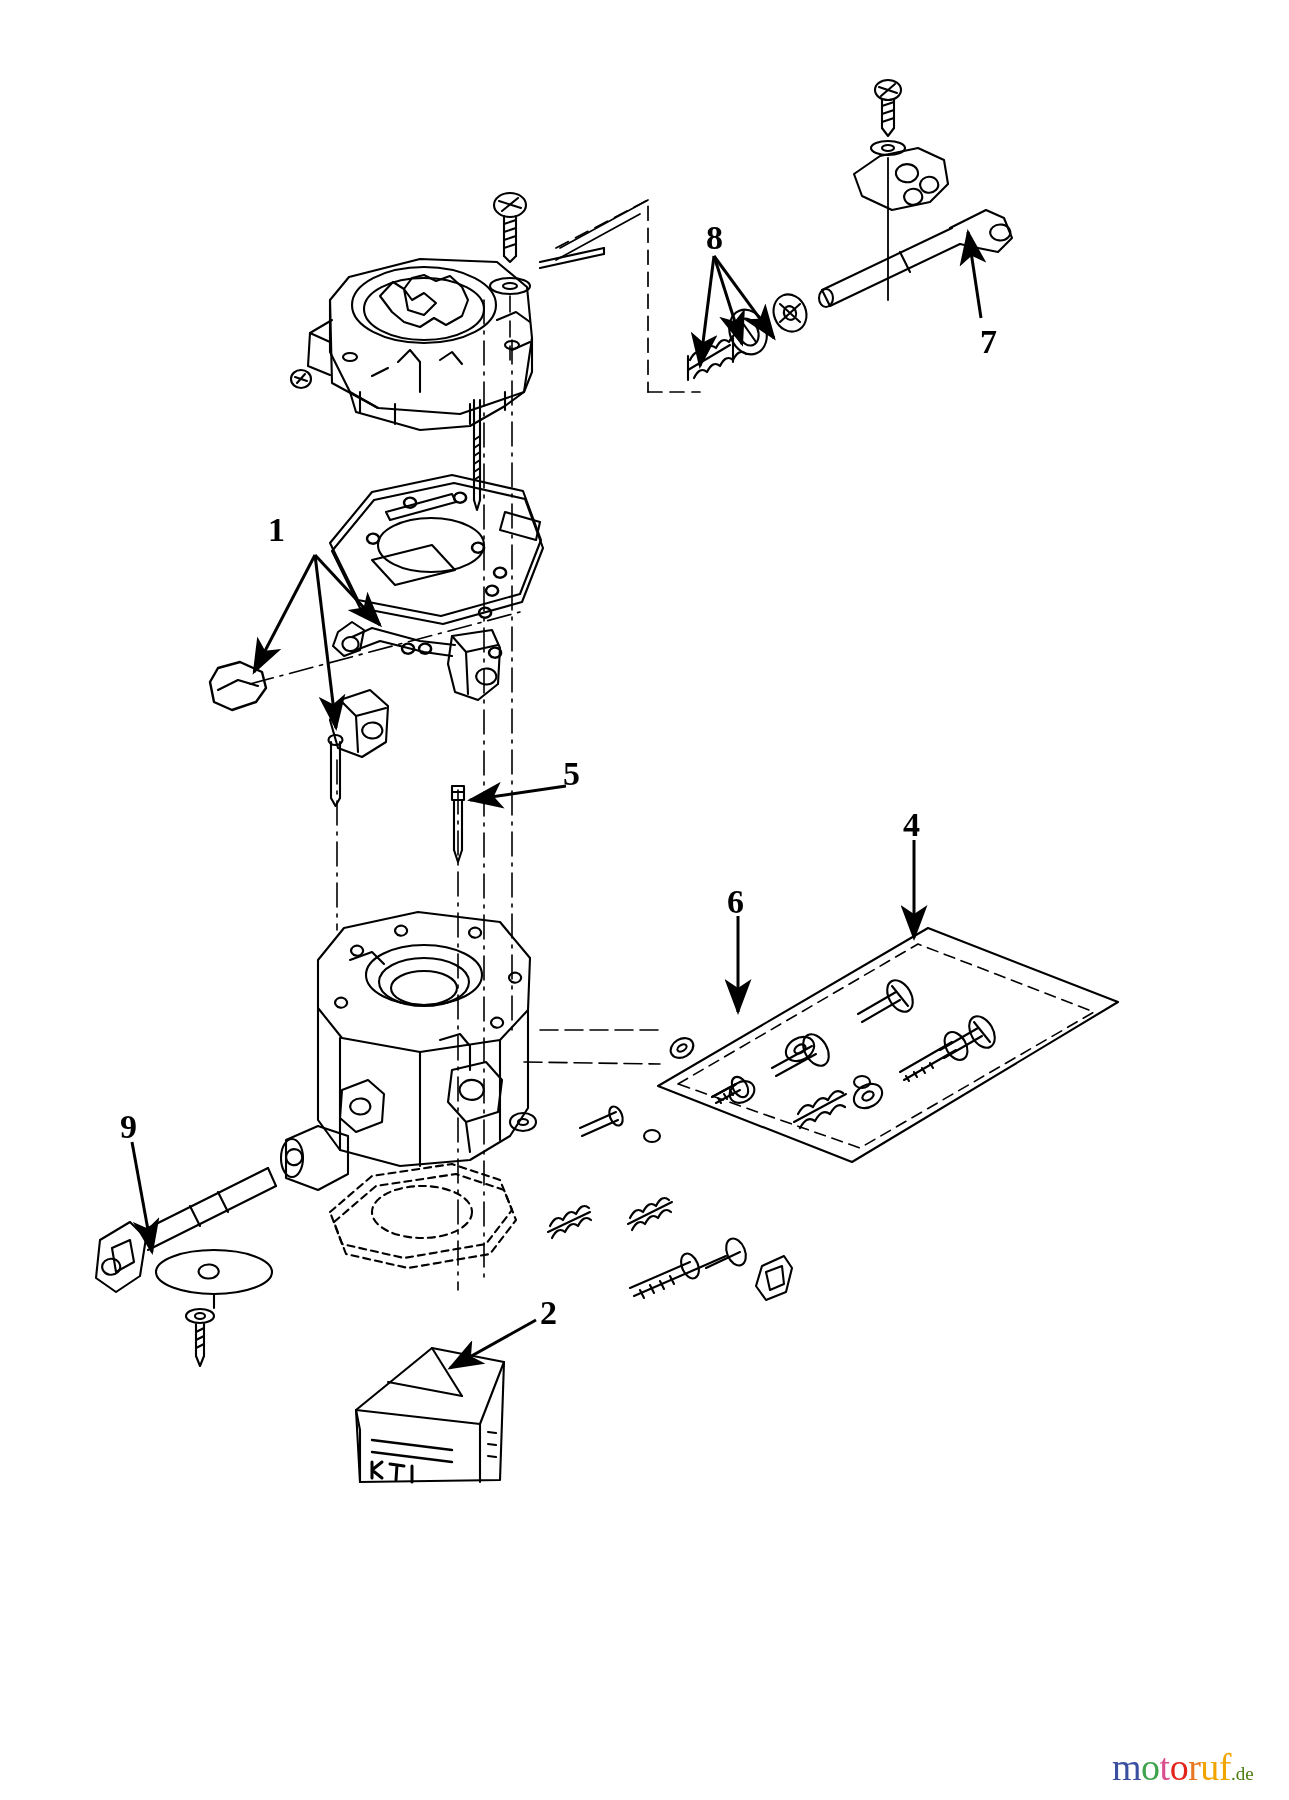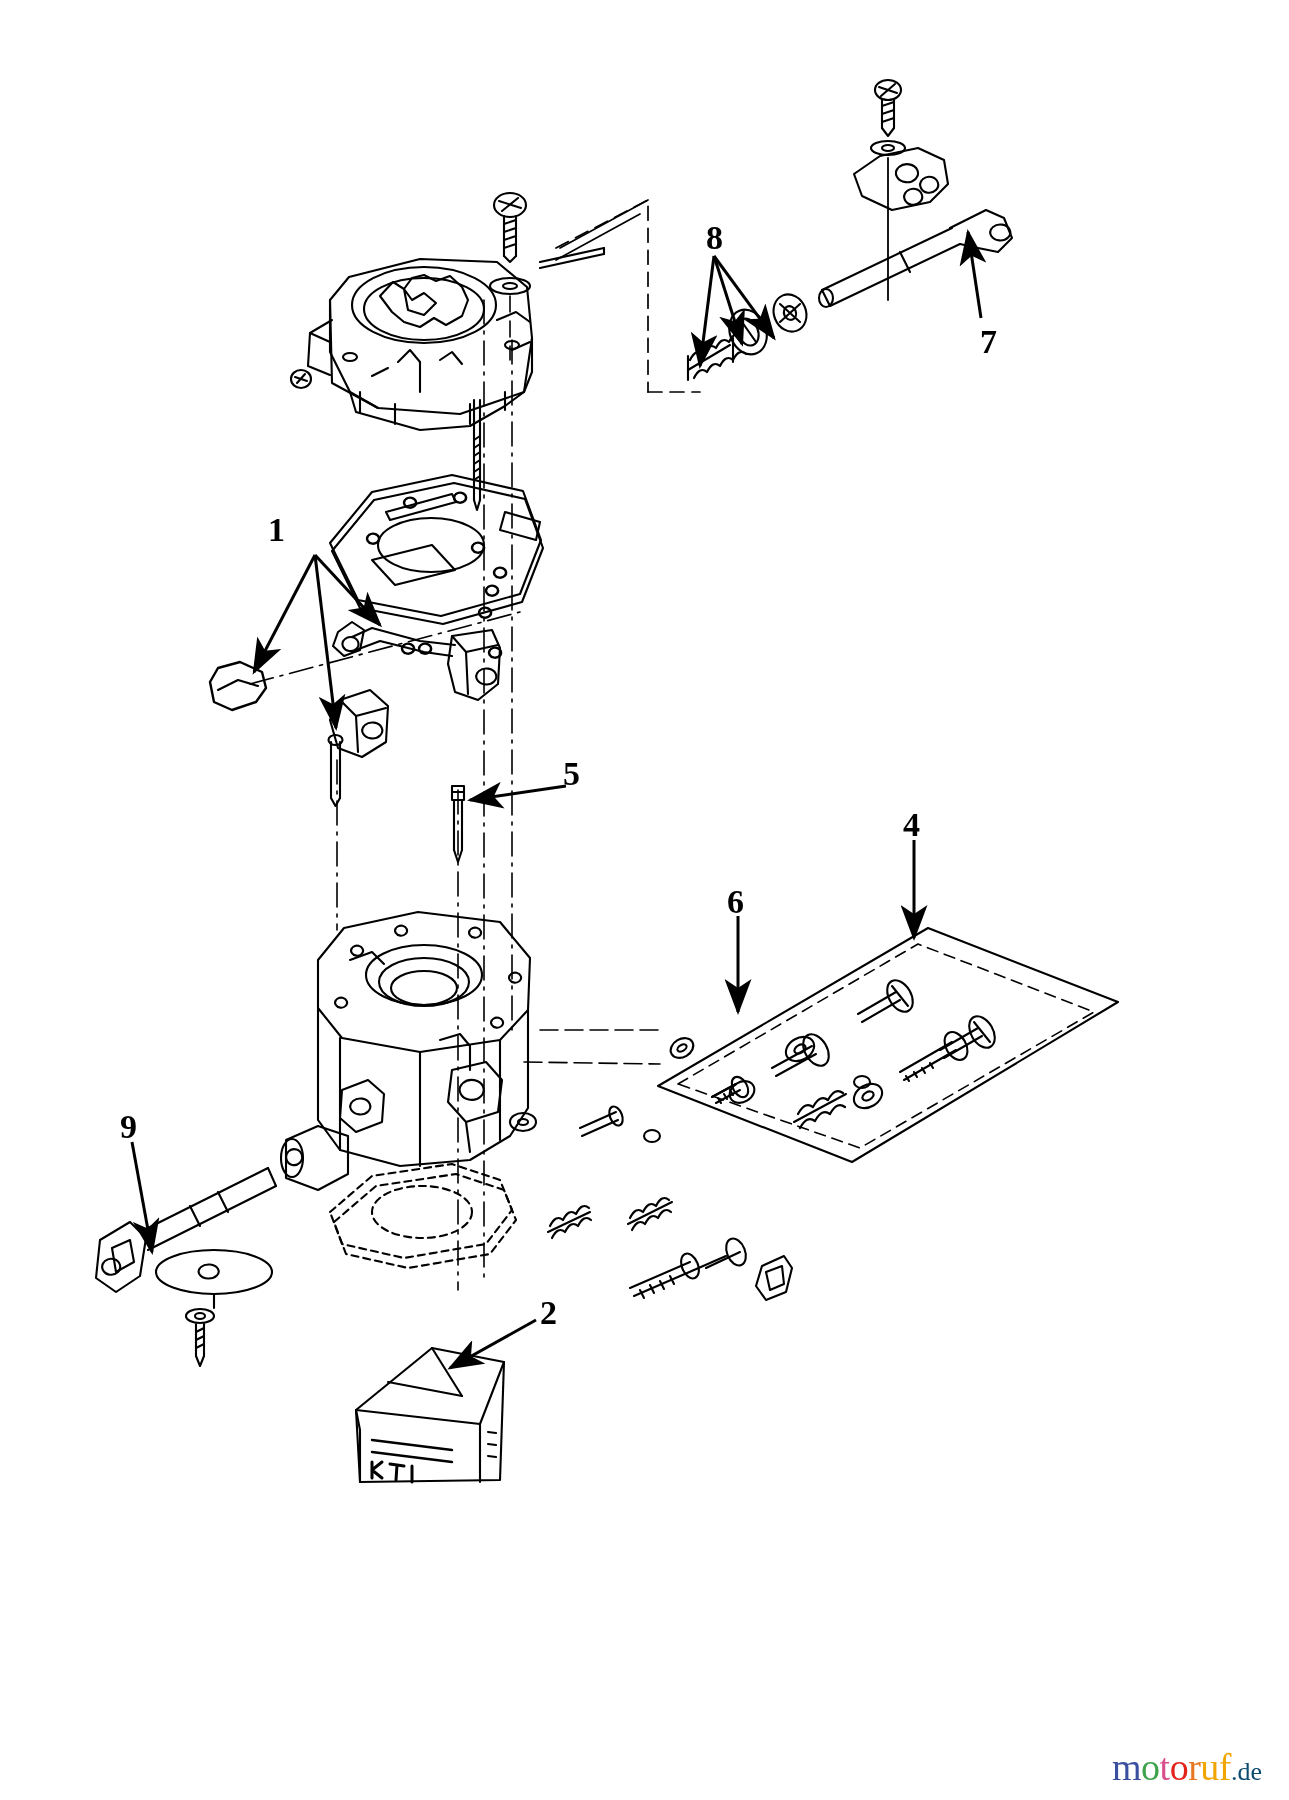--- a/index.html
+++ b/index.html
@@ -61,22 +61,22 @@
     line-height: 46px;
   }
   .watermark .wm-m { color: #3b4fa0; }
   .watermark .wm-o1 { color: #3fa34d; }
   .watermark .wm-t { color: #d94f8e; }
   .watermark .wm-o2 { color: #e2231a; }
   .watermark .wm-r { color: #e87722; }
   .watermark .wm-u { color: #f0a500; }
   .watermark .wm-f { color: #f0a500; }
   .watermark .wm-de {
-    color: #0c4a6e;
-    font-size: 26px;
+    color: #4d7c0f;
+    font-size: 19px;
     letter-spacing: 0;
     font-family: Liberation Serif, serif;
   }
 </style>
 </head>
 <body>
 
 <div id="diagram-root">
 
   <svg class="sheet" viewBox="0 0 1289 1800" xmlns="http://www.w3.org/2000/svg">

